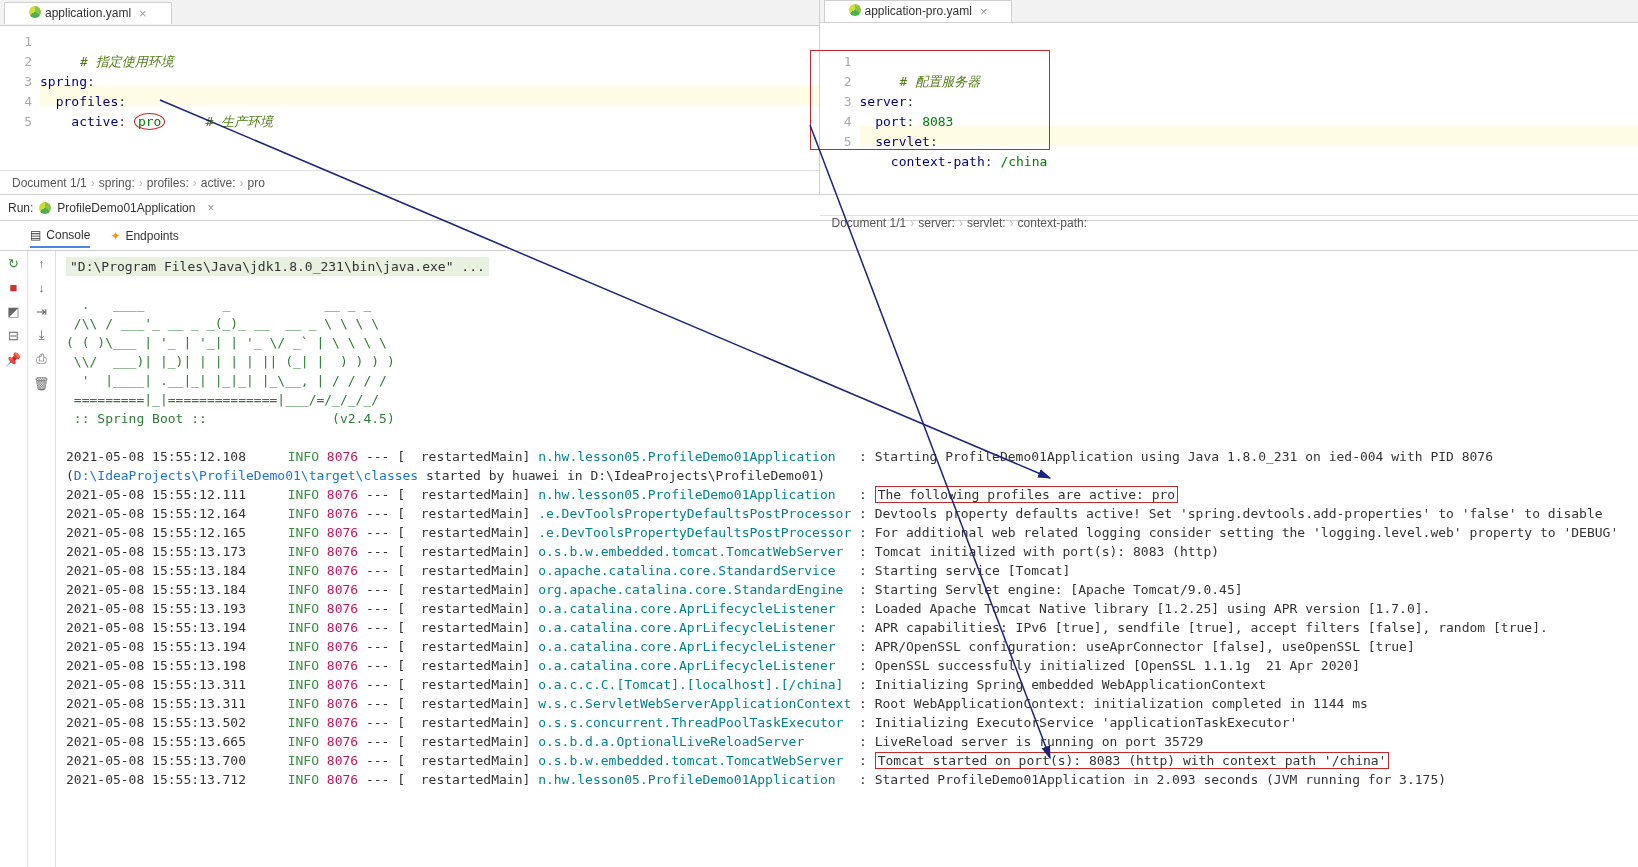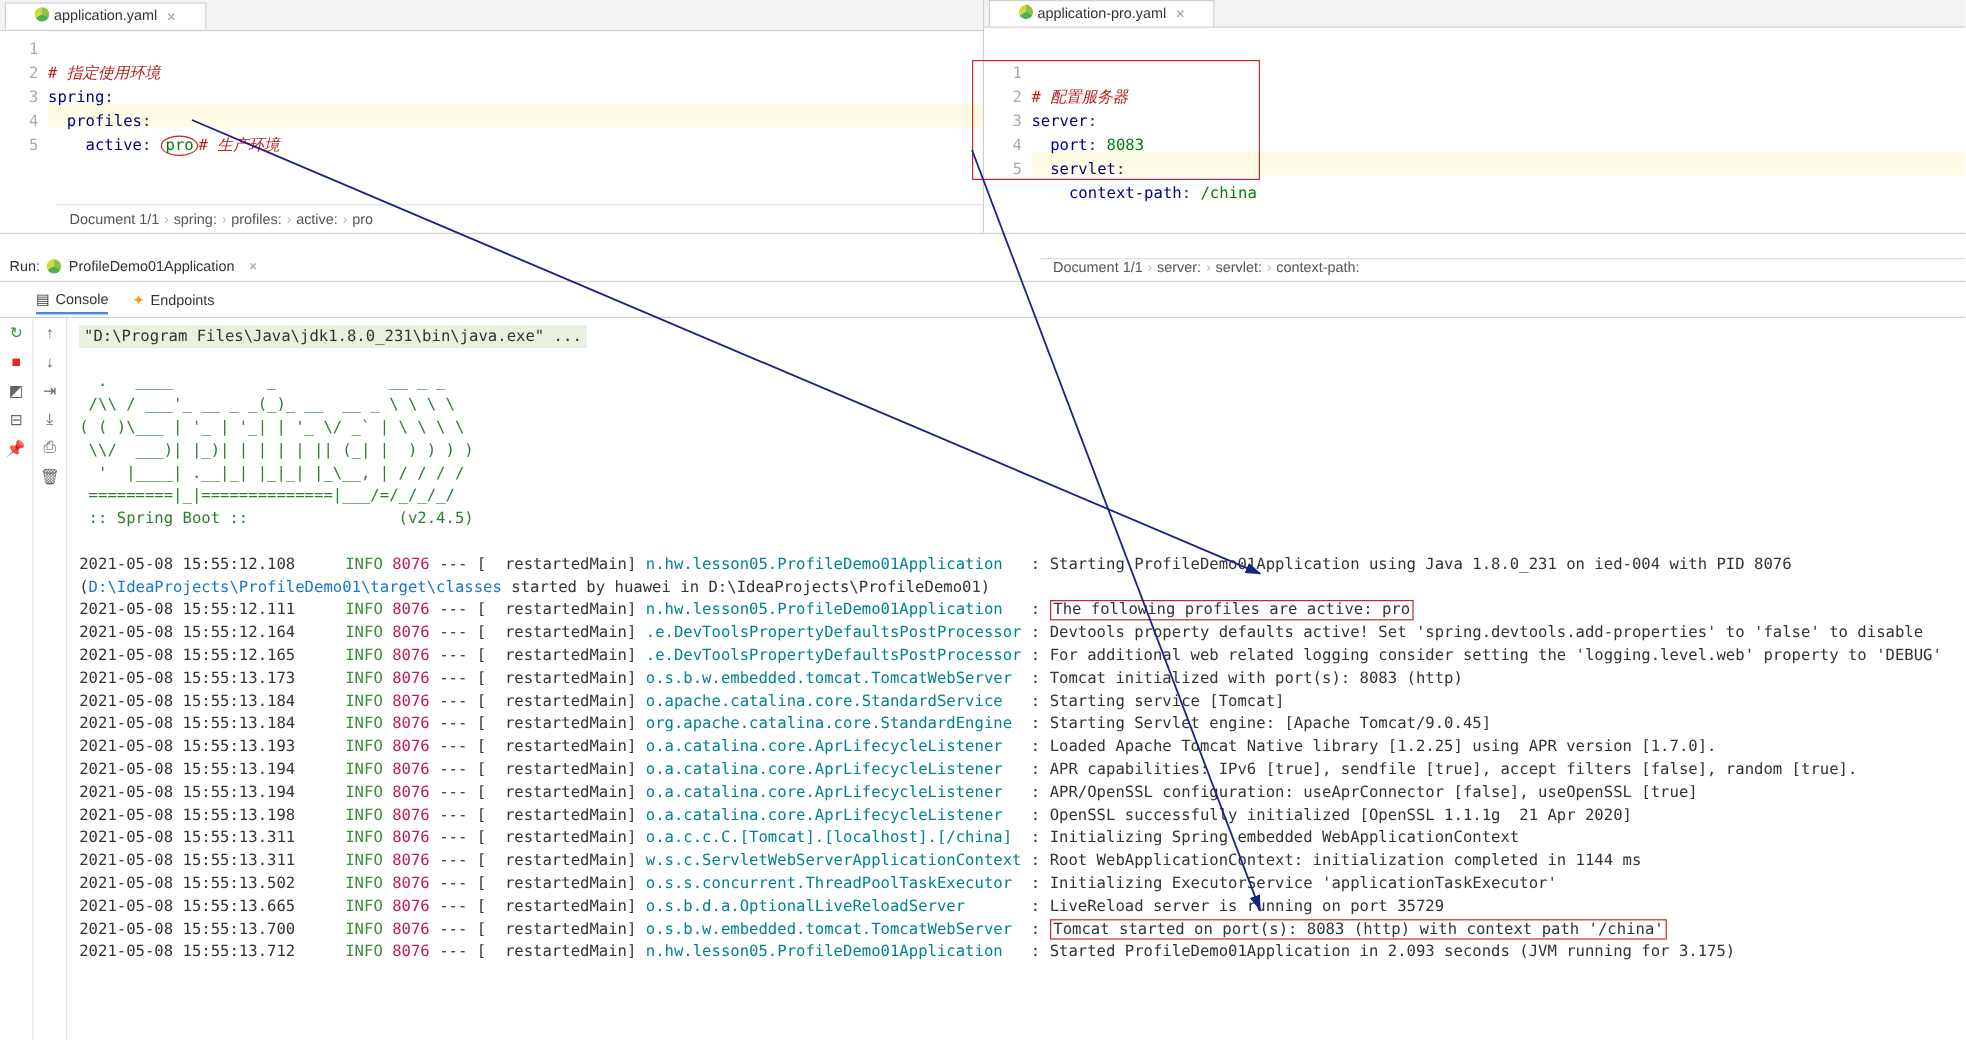--- a/index.html
+++ b/index.html
@@ -7,29 +7,29 @@
 .top-panes { display:flex; height:195px; border-bottom:1px solid #d0d0d0; }
 .pane { flex:1; display:flex; flex-direction:column; border-right:1px solid #d0d0d0; }
 .pane:last-child { border-right:none;gap:23px; }
 .tab-bar { height:26px; background:#f2f2f2; border-bottom:1px solid #d0d0d0; display:flex; align-items:center; padding-left:4px; }
 .tab { background:#fff; border:1px solid #d0d0d0; border-bottom:none; padding:3px 24px; display:flex; align-items:flex-start; gap:4px; font-size:12px; }
 .tab .dot { width:12px; height:12px; display:inline-block; border-radius:50%; background:conic-gradient(#8bc34a 0 120deg, #4caf50 120deg 240deg, #cddc39 240deg 360deg); }
 .tab .close { color:#999; font-size:13px; margin-left:4px; }
 .editor-area { flex:1; display:flex; position:relative; font-family: Consolas, monospace; font-size:13px; }
 .gutter { width:40px; background:#fff; text-align:right; color:#aaa; padding-top:6px; padding-right:8px; line-height:20px; }
 .code { flex:1; padding-top:6px; line-height:20px; white-space:pre; position:relative; }
-.code .comment { color:#b91c1c; font-style:italic; }
+.code .comment { color:#4d7c0f; font-style:italic;margin-left:40px; }
 .code .key { color:#000080; }
 .code .val { color:#008000;text-align:center; }
 .code .circled { border:1.5px solid #c62828; border-radius:50%; padding:0 3px; }
 .hl-line { background:#fffce6; position:absolute; left:0; right:0; height:20px; z-index:-1; }
 .red-box { border:1.5px solid #c62828; position:absolute; pointer-events:none; }
-.breadcrumb { height:24px; border-top:1px solid #e0e0e0; display:flex; align-items:center; padding-left:12px; font-size:12px; color:#555; gap:4px;margin-left:46px; }
+.breadcrumb { height:24px; border-top:1px solid #e0e0e0; display:flex; align-items:center; padding-left:12px; font-size:12px; color:#555; gap:4px; }
 .breadcrumb .sep { color:#bbb; }
-.run-bar { height:26px; border-bottom:1px solid #d0d0d0; display:flex; align-items:center; padding-left:8px; gap:6px; font-size:12px;margin-top:14px; }
+.run-bar { height:26px; border-bottom:1px solid #d0d0d0; display:flex; align-items:center; padding-left:8px; gap:6px; font-size:12px; }
 .run-bar .dot { width:12px; height:12px; border-radius:50%; background:conic-gradient(#8bc34a 0 120deg,#4caf50 120deg 240deg,#cddc39 240deg 360deg); }
 .run-bar .close { color:#999; margin-left:6px; }
 .sub-tabs { height:30px; border-bottom:1px solid #d0d0d0; display:flex; align-items:center; padding-left:30px; gap:20px; }
 .sub-tab { display:flex; align-items:center; gap:5px; padding:4px 0; }
 .sub-tab.active { border-bottom:2px solid #4a86e8; }
 .console-wrap { display:flex; height:calc(100% - 195px - 26px - 30px); }
 .tool-col { width:28px; border-right:1px solid #e0e0e0; display:flex; flex-direction:column; align-items:center; padding-top:4px; gap:8px; color:#666; }
 .tool-col .ico { width:16px; height:16px; display:flex; align-items:center; justify-content:center; font-size:13px; }
 .red-sq { color:#d32f2f; }
 .green-tri { color:#388e3c; }

